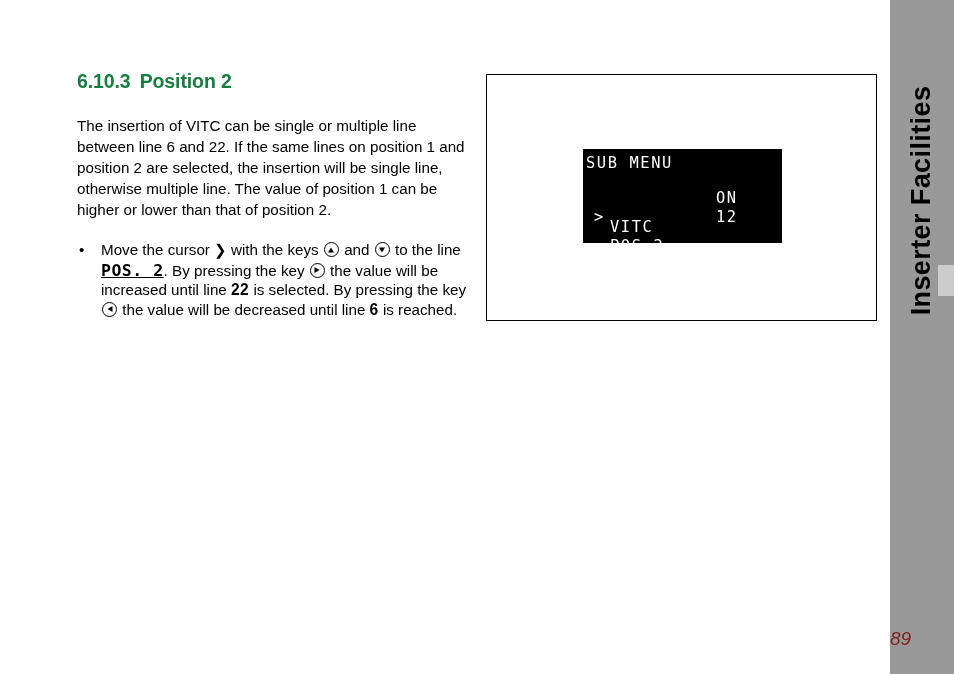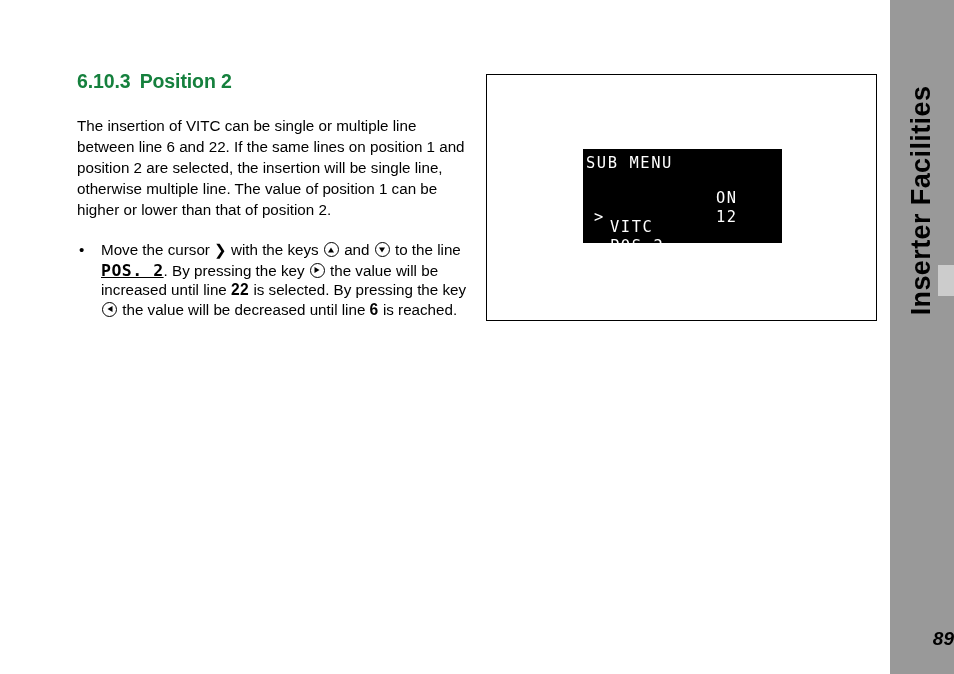--- a/index.html
+++ b/index.html
@@ -221,26 +221,26 @@
     font-weight: bold;
     font-size: 27px;
     color: #000;
     letter-spacing: 0.4px;
   }
   #page-number {
     position: absolute;
     left: 0;
     bottom: 24px;
     width: 64px;
-    text-align: right;
-    font-family: "Liberation Sans", sans-serif;
-    font-weight: bold;
+    text-align: left;
+    font-family: "Liberation Sans", sans-serif;
+    font-weight: normal;
     font-style: italic;
     font-size: 19px;
-    color: #000000;
+    color: #7f1d1d;
   }
 </style>
 </head>
 <body>
 
 <div id="content-column">
 
   <h2 id="section-heading">
     <span class="sec-num">6.10.3</span><span>Position 2</span>
   </h2>

